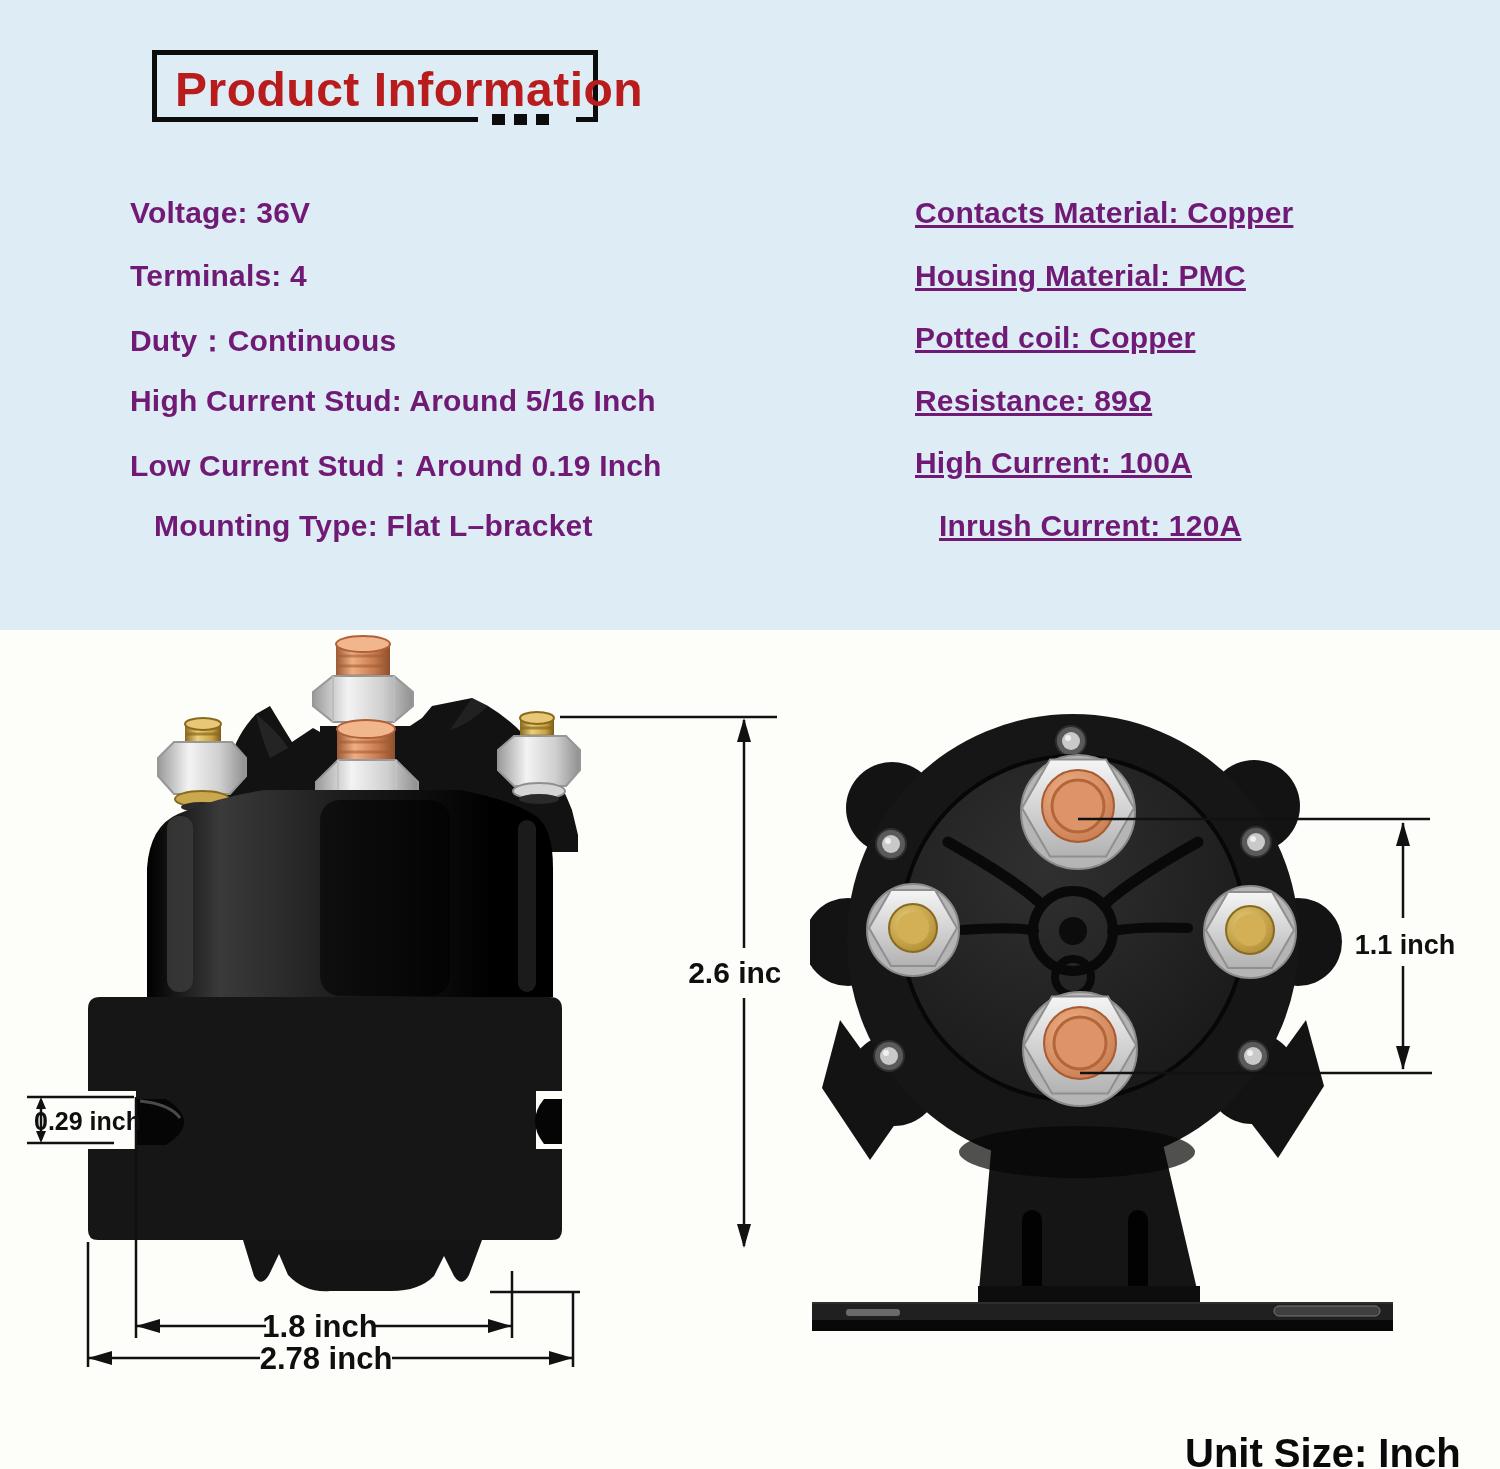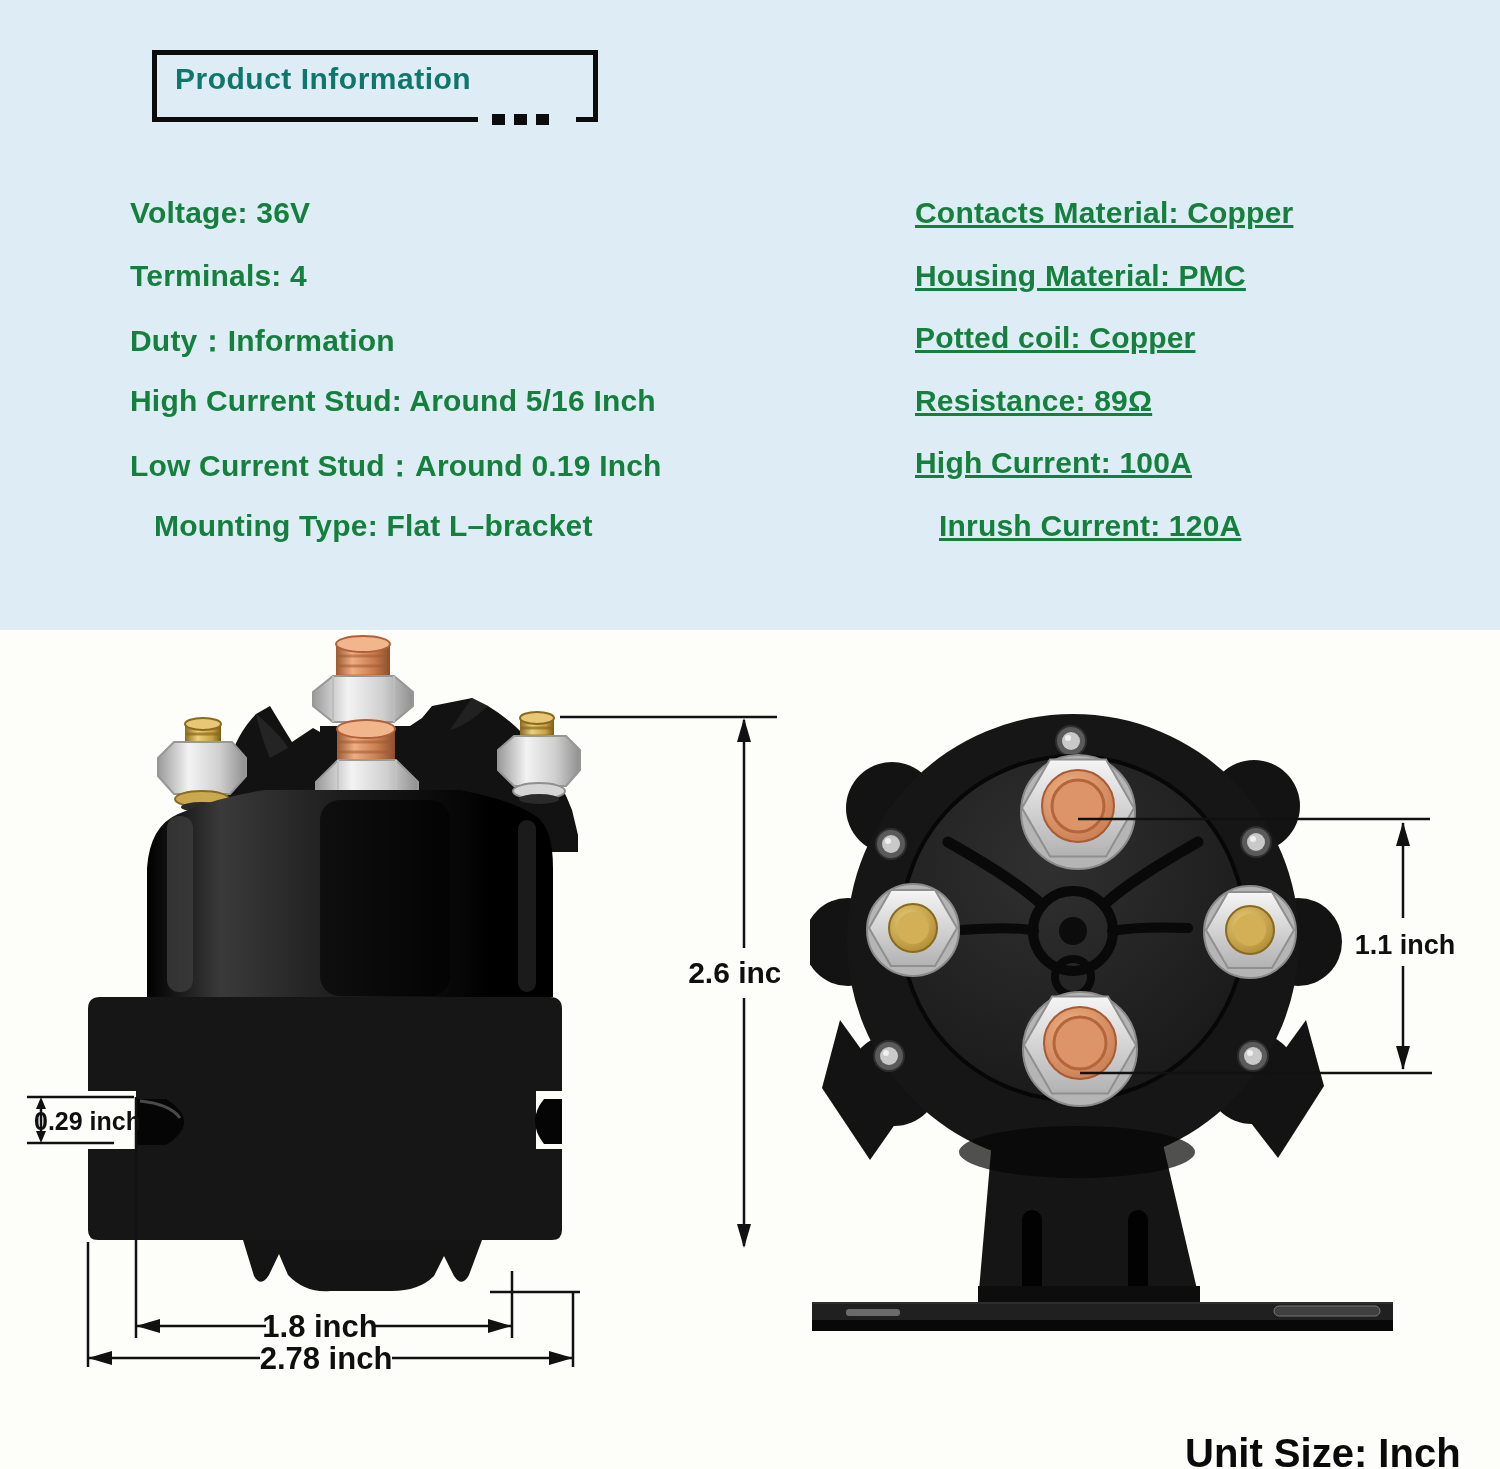--- a/index.html
+++ b/index.html
@@ -7,23 +7,23 @@
     position:relative;width:1500px;height:1469px;overflow:hidden;
     background:#fdfdfa;font-family:"Liberation Sans",sans-serif;
   }
   .header-band{
     position:absolute;left:0;top:0;width:1500px;height:630px;
     background:#deedf5;
   }
   .title-wrap{position:absolute;left:152px;top:48px;width:446px;height:80px;}
   .title-text{
     position:absolute;left:23px;top:14px;width:410px;
-    font-size:30px;font-weight:bold;color:#0f766e;letter-spacing:0.5px;white-space:nowrap;
+    font-size:48px;font-weight:bold;color:#b91c1c;letter-spacing:0.5px;white-space:nowrap;
   }
-  .spec{position:absolute;font-size:30px;font-weight:bold;color:#15803d;white-space:nowrap;letter-spacing:0.2px;}
+  .spec{position:absolute;font-size:30px;font-weight:bold;color:#701a75;white-space:nowrap;letter-spacing:0.2px;}
   .spec.l{left:130px;}
   .spec.r{left:915px;text-decoration:underline;}
   .row0{top:196px;} .row1{top:259px;text-align:right;} .row2{top:321px;}
   .row3{top:384px;} .row4{top:446px;} .row5{top:509px;margin-left:24px;}
   .front-svg{position:absolute;left:20px;top:630px;}
   .rear-svg{position:absolute;left:810px;top:690px;}
   .unit-note{
     position:absolute;left:1185px;top:1431px;
     font-size:40px;font-weight:bold;color:#0a0a0a;white-space:nowrap;
   }
@@ -47,21 +47,21 @@
         <rect x="340" y="66" width="13" height="11" fill="#0c0c0c"></rect>
         <rect x="362" y="66" width="13" height="11" fill="#0c0c0c"></rect>
         <rect x="384" y="66" width="13" height="11" fill="#0c0c0c"></rect>
         <line x1="424" y1="71.5" x2="446" y2="71.5" stroke="#0c0c0c" stroke-width="5"></line>
       </svg>
       <div class="title-text">Product Information</div>
     </div>
 
     <div class="spec l row0">Voltage: 36V</div>
     <div class="spec l row1">Terminals: 4</div>
-    <div class="spec l row2">Duty：Information</div>
+    <div class="spec l row2">Duty：Continuous</div>
     <div class="spec l row3">High Current Stud: Around 5/16 Inch</div>
     <div class="spec l row4">Low Current Stud：Around 0.19 Inch</div>
     <div class="spec l row5">Mounting Type: Flat L–bracket</div>
 
     <div class="spec r row0">Contacts Material: Copper</div>
     <div class="spec r row1">Housing Material: PMC</div>
     <div class="spec r row2">Potted coil: Copper</div>
     <div class="spec r row3">Resistance: 89Ω</div>
     <div class="spec r row4">High Current: 100A</div>
     <div class="spec r row5">Inrush Current: 120A</div>

